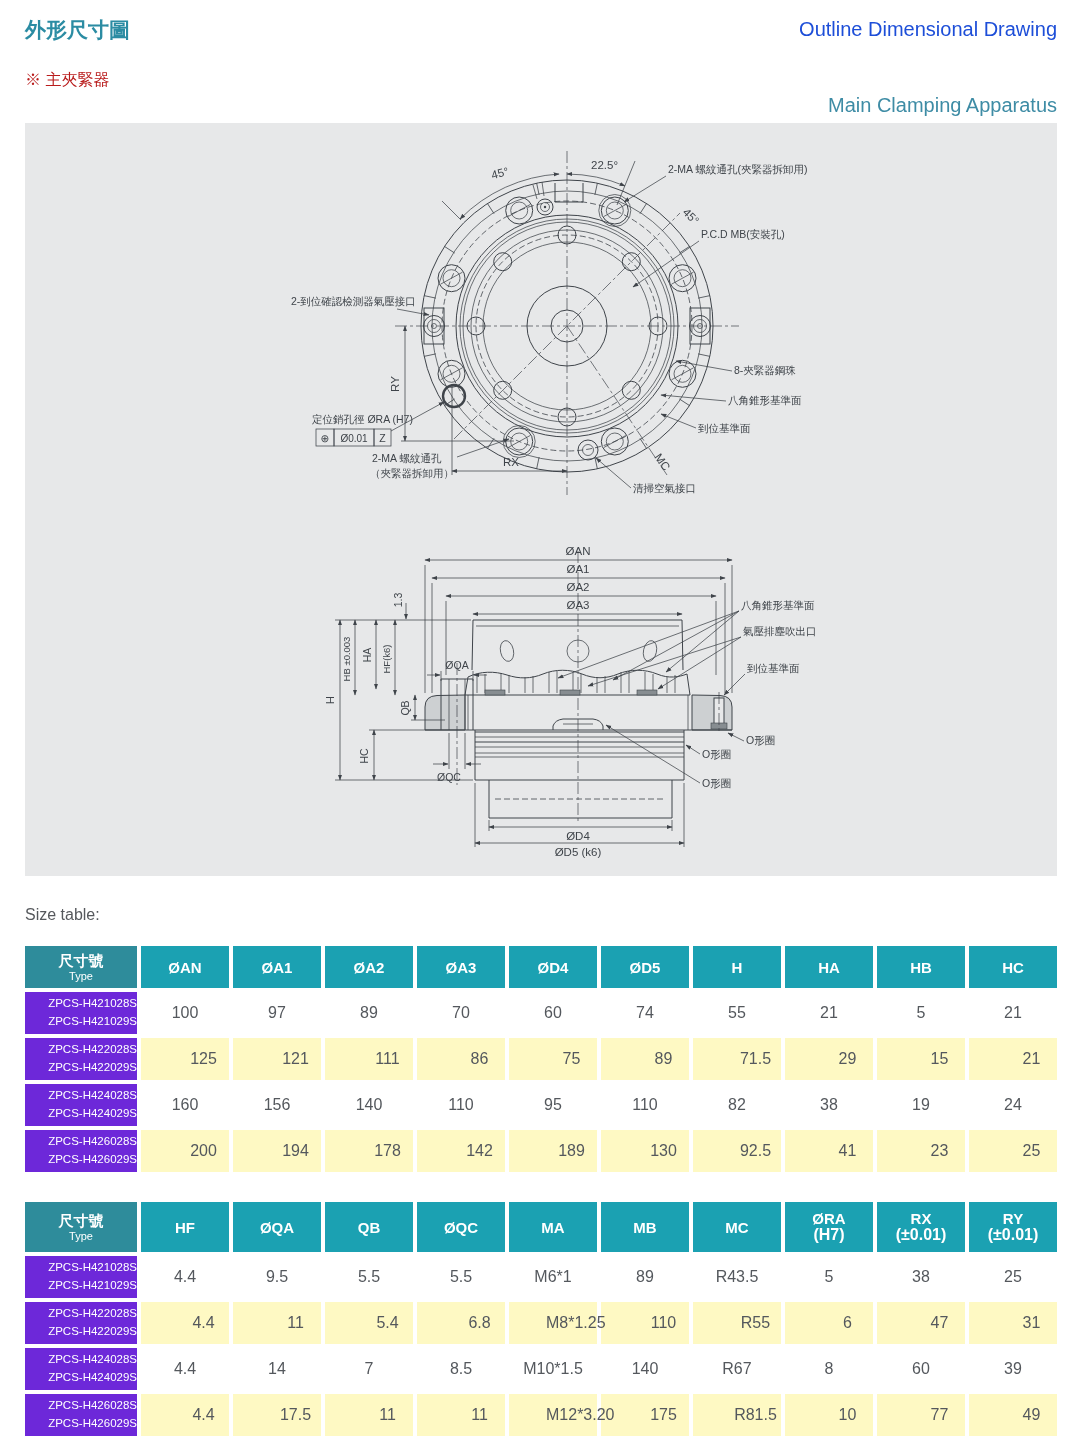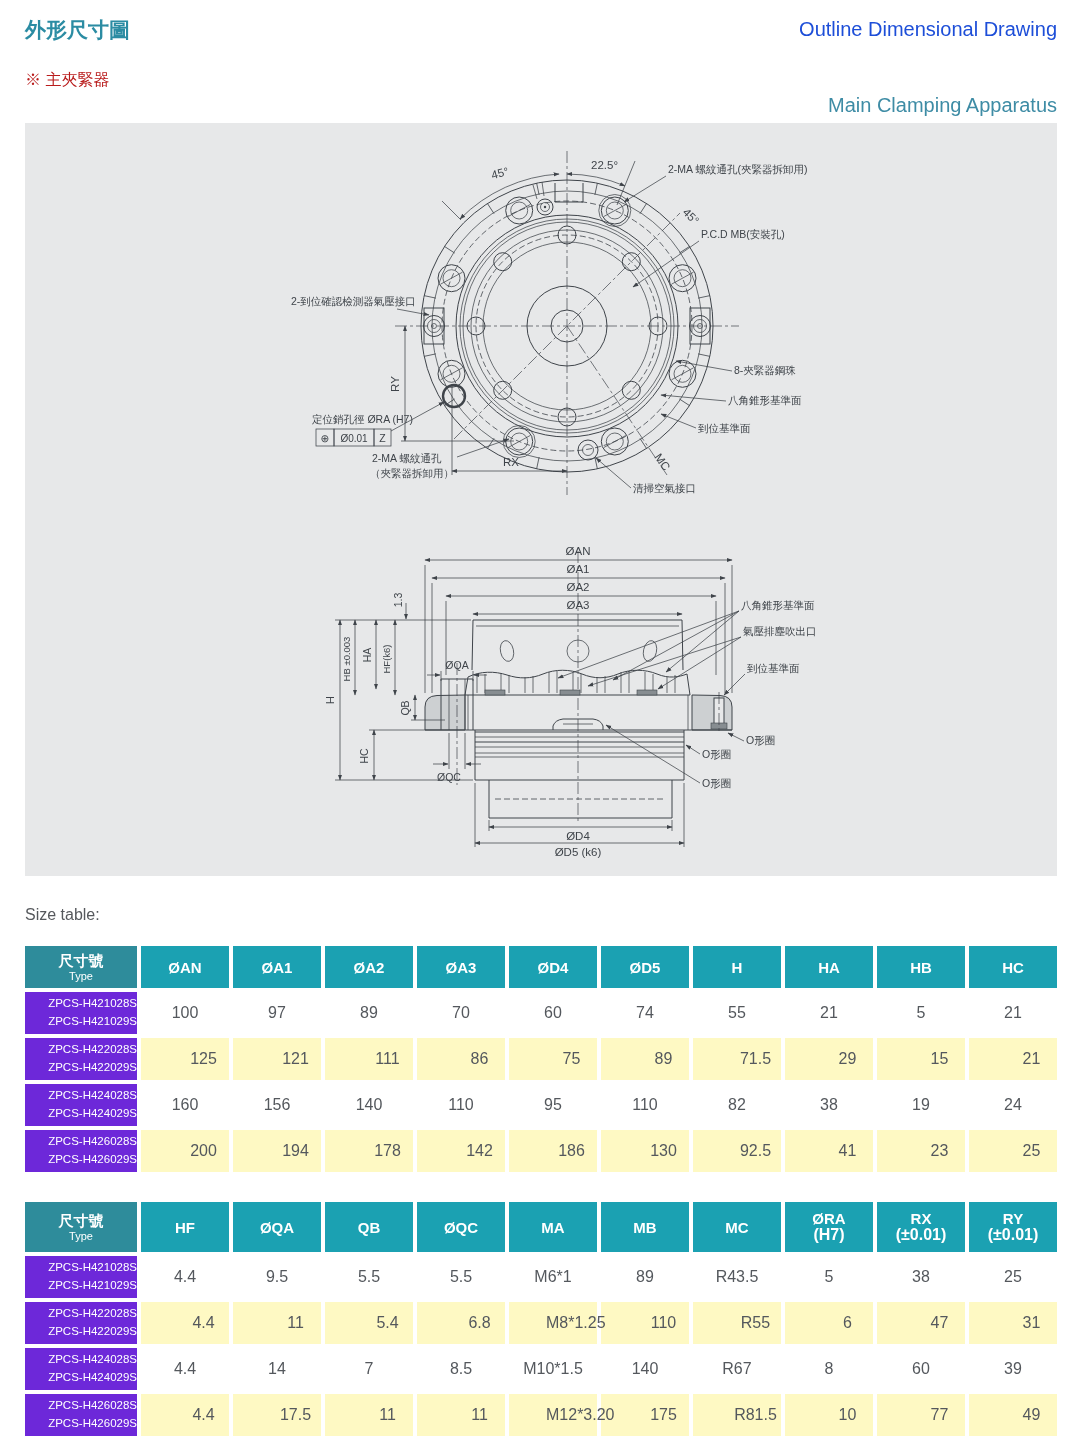--- a/index.html
+++ b/index.html
@@ -454,21 +454,21 @@
         </tr>
         <tr class="drow alt">
           <th class="typec">
             <div>ZPCS-H426028S</div>
             <div>ZPCS-H426029S</div>
           </th>
           <td class="val">200</td>
           <td class="val">194</td>
           <td class="val">178</td>
           <td class="val">142</td>
-          <td class="val">186</td>
+          <td class="val">189</td>
           <td class="val">130</td>
           <td class="val">92.5</td>
           <td class="val">41</td>
           <td class="val">23</td>
           <td class="val">25</td>
         </tr>
       </tbody>
     </table>
   <table class="size-table" id="table2" style="margin-top:22px">
       <colgroup>

